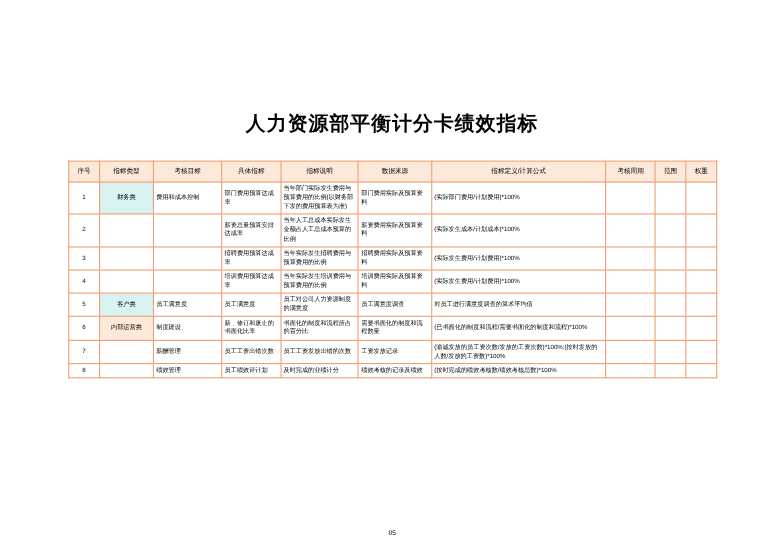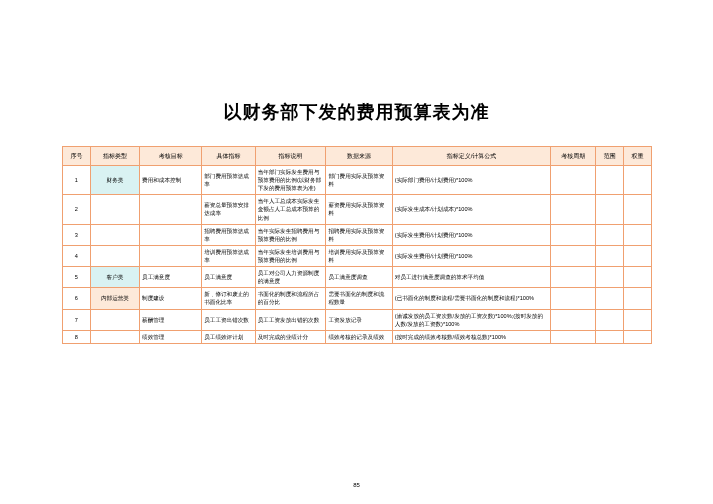--- a/index.html
+++ b/index.html
@@ -74,21 +74,21 @@
     text-align: center;
     font-size: 6px;
     color: #000;
   }
 </style>
 </head>
 <body>
 
 <div class="page">
 
-  <div class="doc-title">以财务部下发的费用预算表为准</div>
+  <div class="doc-title">人力资源部平衡计分卡绩效指标</div>
 
   <div class="table-wrap">
     <table class="scorecard">
       <colgroup>
         <col style="width:26px">
         <col style="width:46px">
         <col style="width:58px">
         <col style="width:50px">
         <col style="width:66px">
         <col style="width:62px">

